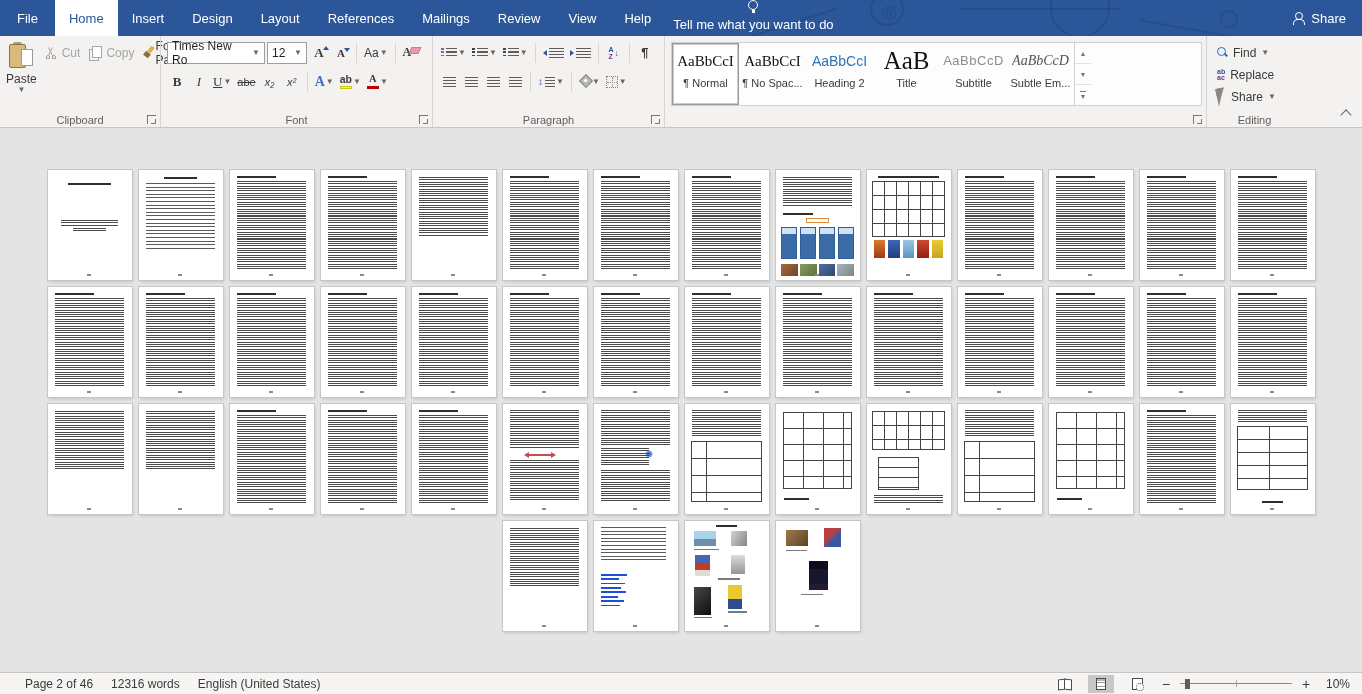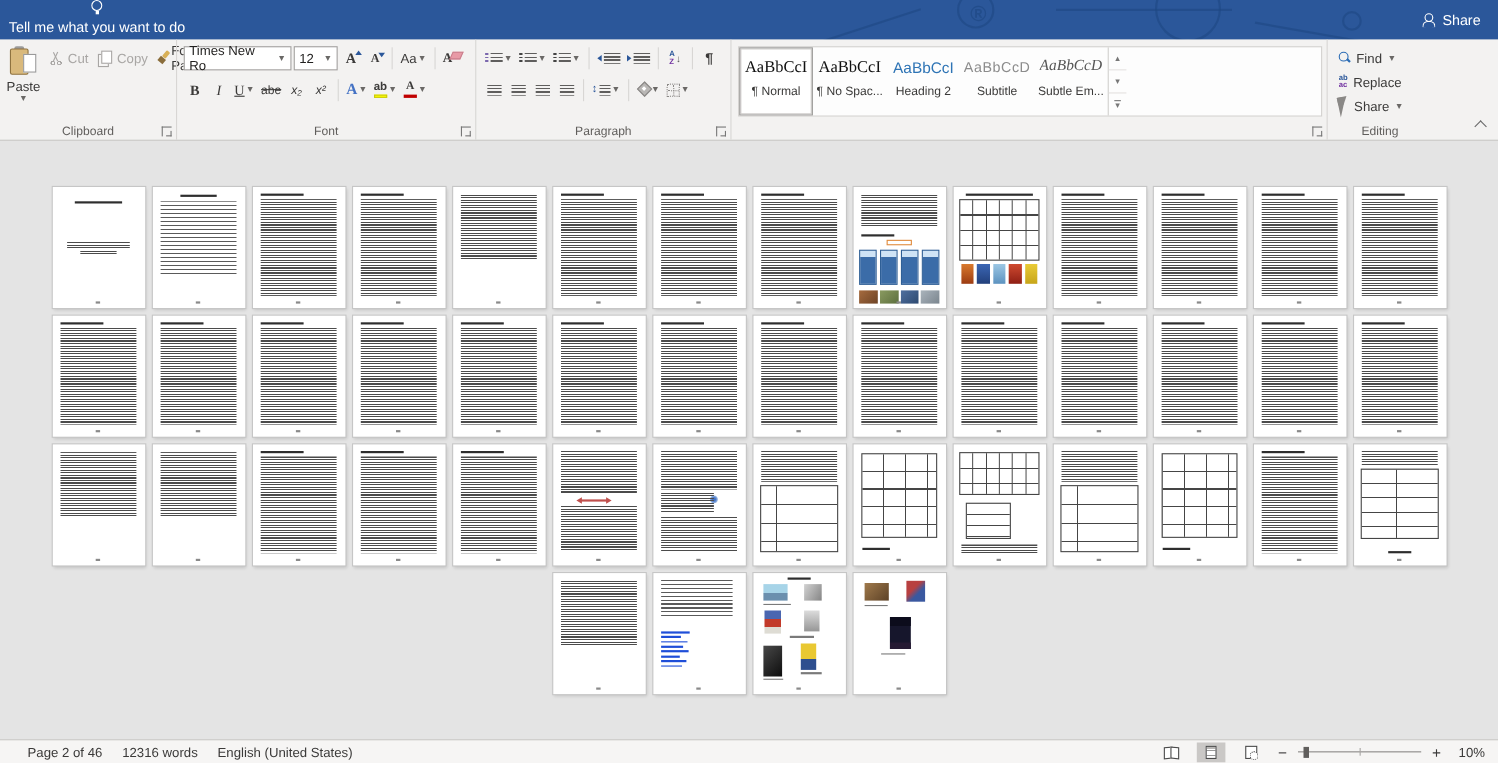--- a/index.html
+++ b/index.html
@@ -264,20 +264,32 @@
 <div class="titlebar">
   <div class="circuit">
     <i class="c1"></i>
       <i class="c2"></i>
       <i class="c3"></i>
     <b class="l1"></b>
       <b class="l2"></b>
       <b class="l3"></b>
     <span class="reg">®</span>
   </div>
+  <div class="tabs" id="tabs">
+      <div class="tab file">File</div>
+      <div class="tab active">Home</div>
+      <div class="tab">Insert</div>
+      <div class="tab">Design</div>
+      <div class="tab">Layout</div>
+      <div class="tab">References</div>
+      <div class="tab">Mailings</div>
+      <div class="tab">Review</div>
+      <div class="tab">View</div>
+      <div class="tab">Help</div>
+    </div>
   <div class="tellme">
     <span class="bulb"></span>
     <span>Tell me what you want to do</span>
   </div>
   <div class="share">
     <span class="person"></span>
     <span>Share</span>
   </div>
 </div>
 
@@ -471,20 +483,24 @@
             <div class="pv normal">AaBbCcI</div>
             <div class="sname">¶ Normal</div>
           </div>
           <div class="scard">
             <div class="pv normal">AaBbCcI</div>
             <div class="sname">¶ No Spac...</div>
           </div>
           <div class="scard">
             <div class="pv h2">AaBbCcI</div>
             <div class="sname">Heading 2</div>
+          </div>
+          <div class="scard">
+            <div class="pv title">AaB</div>
+            <div class="sname">Title</div>
           </div>
           <div class="scard">
             <div class="pv subtitle">AaBbCcD</div>
             <div class="sname">Subtitle</div>
           </div>
           <div class="scard">
             <div class="pv subtle">AaBbCcD</div>
             <div class="sname">Subtle Em...</div>
           </div>
         </div>

